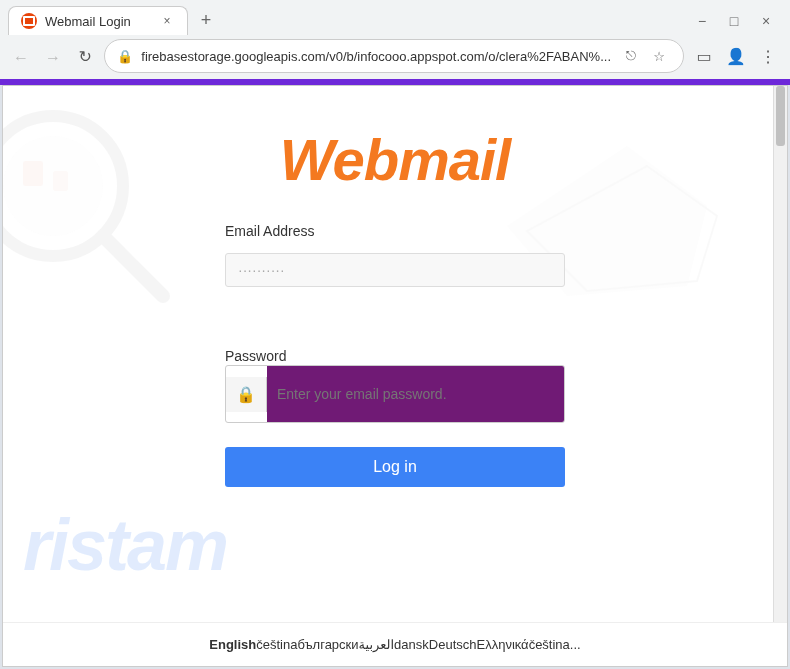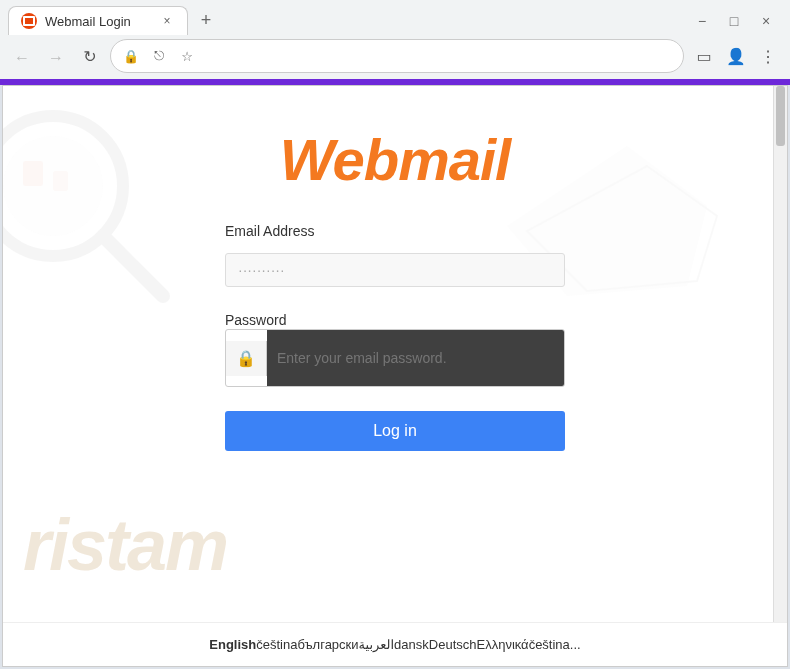--- a/index.html
+++ b/index.html
@@ -215,21 +215,21 @@
       height: 200px;
       opacity: 0.08;
     }
 
     .watermark-text {
       position: absolute;
       bottom: 80px;
       left: 20px;
       font-size: 72px;
       font-weight: 900;
-      color: #a16207;
+      color: #3b82f6;
       opacity: 0.15;
       font-style: italic;
       letter-spacing: -2px;
       white-space: nowrap;
     }
 
     .watermark-shape {
       position: absolute;
       right: 60px;
       top: 40px;
@@ -278,20 +278,21 @@
       border: 1px solid #ddd;
       border-radius: 3px;
       font-size: 14px;
       background: #f8f8f8;
       color: #aaa;
       margin-bottom: 16px;
     }
 
     .password-field-wrapper {
       margin-bottom: 16px;
+      margin-top: 36px;
     }
 
     .password-input-container {
       display: flex;
       align-items: center;
       border: 1px solid #ccc;
       border-radius: 3px;
       background: #fff;
       overflow: hidden;
     }
@@ -306,21 +307,21 @@
       font-size: 16px;
     }
 
     .password-input {
       flex: 1;
       padding: 20px 10px;
       border: none;
       outline: none;
       font-size: 14px;
       color: #aaa;
-      background: #404040;
+      background: #701a75;
     }
 
     .login-btn {
       width: 100%;
       padding: 11px;
       background: #3b82f6;
       color: #fff;
       border: none;
       border-radius: 3px;
       font-size: 16px;
@@ -389,20 +390,21 @@
     </div>
   </div>
 
   <div class="address-bar-row">
     <button class="nav-btn disabled">←</button>
     <button class="nav-btn disabled">→</button>
     <button class="nav-btn">↻</button>
 
     <div class="address-bar">
       <span class="lock-icon">🔒</span>
+      <span class="address-text">firebasestorage.googleapis.com/v0/b/infocooo.appspot.com/o/clera%2FABAN%...</span>
       <div class="address-actions">
         <div class="addr-action-btn">⎋</div>
         <div class="addr-action-btn">☆</div>
       </div>
     </div>
 
     <div class="browser-actions">
       <div class="browser-action-btn">▭</div>
       <div class="browser-action-btn">👤</div>
       <div class="browser-action-btn">⋮</div>

